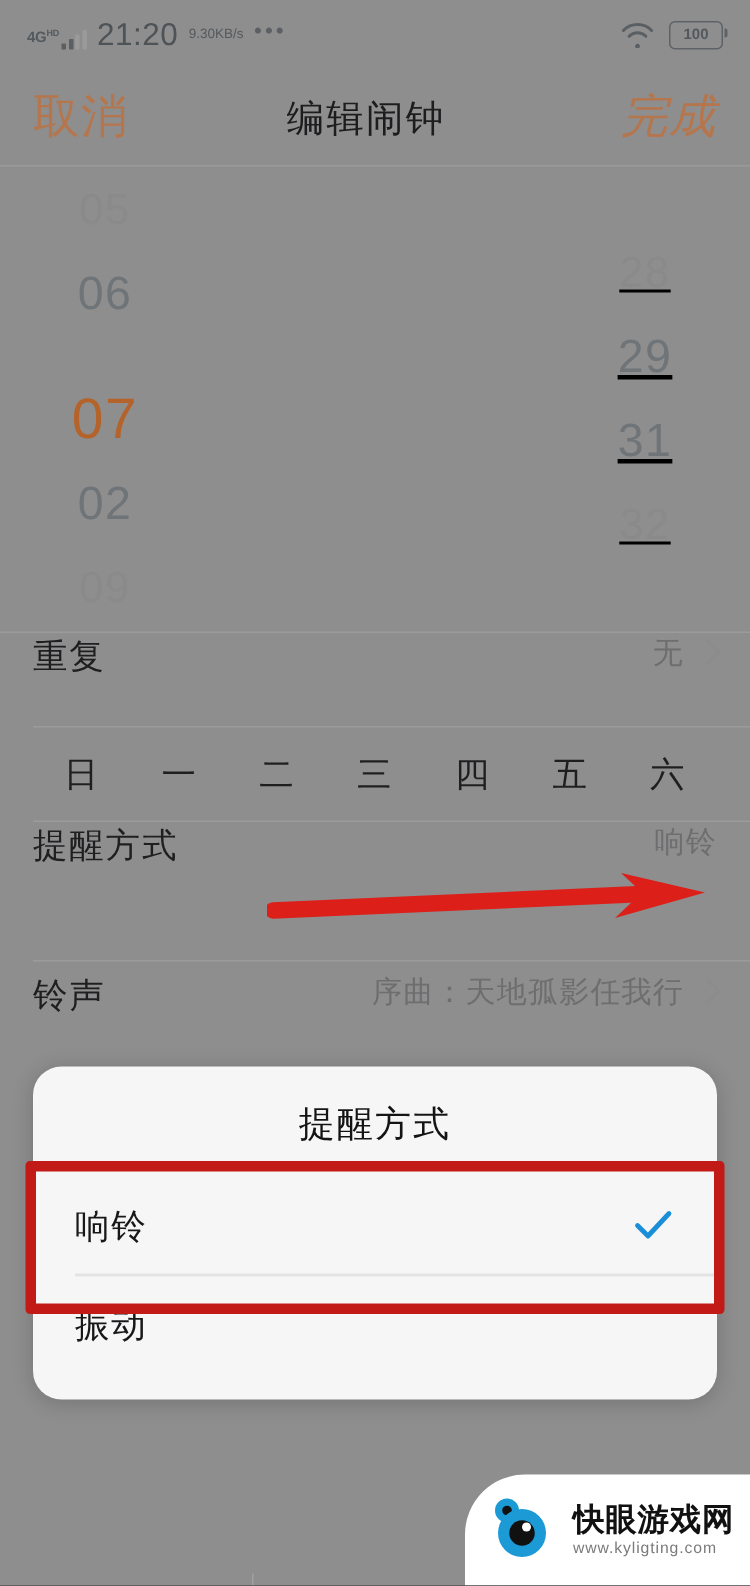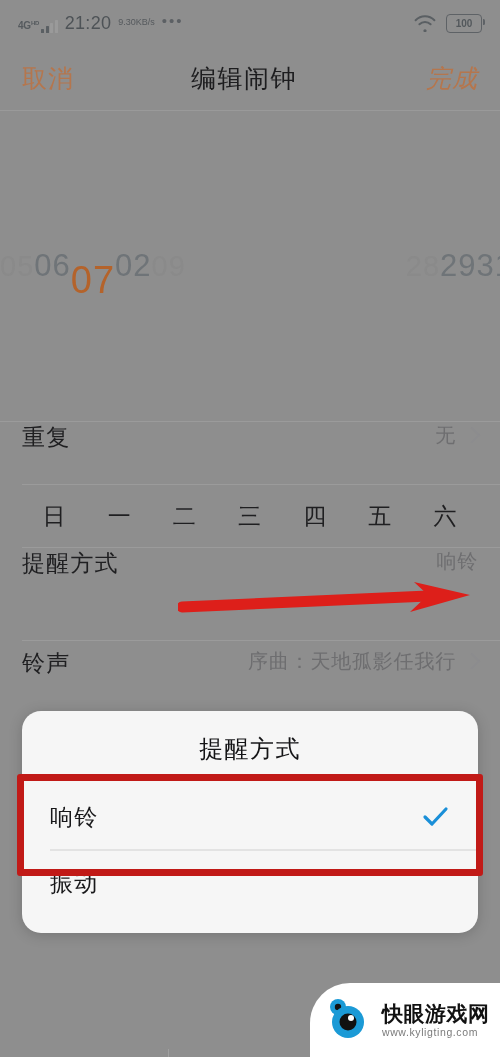--- a/index.html
+++ b/index.html
@@ -61,21 +61,21 @@
     display: block;
     width: 3px;
     background: #5a5f63;
     border-radius: 0.5px;
   }
   .bars i:nth-child(1) { height: 4px; }
   .bars i:nth-child(2) { height: 7px; }
   .bars i:nth-child(3) { height: 10px; background: #9a9a9a; }
   .bars i:nth-child(4) { height: 13px; background: #9a9a9a; }
   .clock {
-    font-size: 18px;
+    font-size: 21px;
     letter-spacing: 0.3px;
     color: #4e5357;
     line-height: 1;
   }
   .netspeed {
     display: flex;
     flex-direction: row;
     line-height: 1.05;
     font-size: 9px;
     color: #55595d;
@@ -122,21 +122,21 @@
   .navbar {
     position: absolute;
     top: 46px; left: 0; right: 0;
     height: 64px;
     display: flex;
     align-items: center;
     padding: 0 22px;
     box-sizing: border-box;
   }
   .nav-btn {
-    font-size: 25px;
+    font-size: 31px;
     color: #b5764d;
     letter-spacing: 1px;
     cursor: pointer;
   }
   .nav-title {
     position: absolute;
     left: 0; right: 12px;
     text-align: center;
     font-size: 25px;
     color: #1d1d1f;
@@ -154,26 +154,26 @@
   
   .picker {
     position: absolute;
     top: 111px; left: 0; right: 0;
     height: 310px;
     display: flex;
   }
   .pcol {
     flex: 1;
     display: flex;
-    flex-direction: row;
+    flex-direction: column;
     justify-content: center;
     align-items: center;
   }
   .pcol.hours { padding-right: 110px; }
-  .pcol.mins  { padding-left: 110px; }
+  .pcol.mins  { padding-left: 110px; text-decoration: underline; }
   .pitem {
     height: 56px;
     display: flex;
     align-items: center;
     justify-content: center;
     font-size: 31px;
     letter-spacing: 1px;
     color: #787878;
     cursor: pointer;
   }

